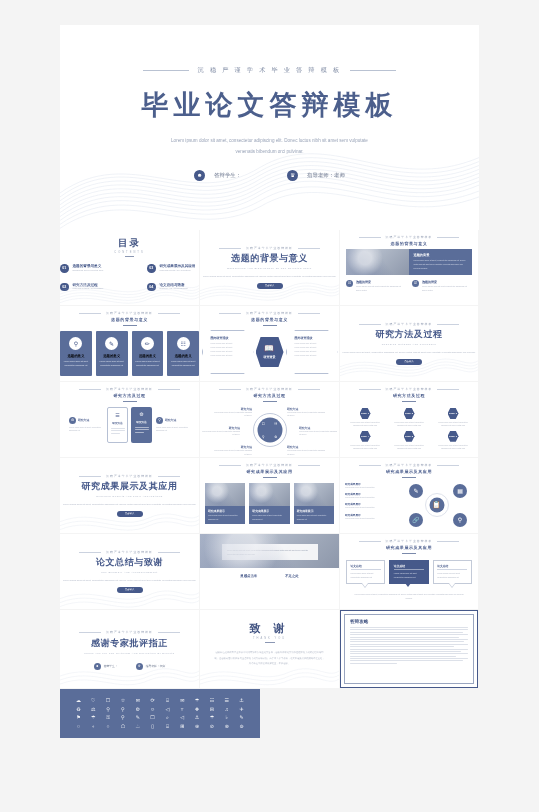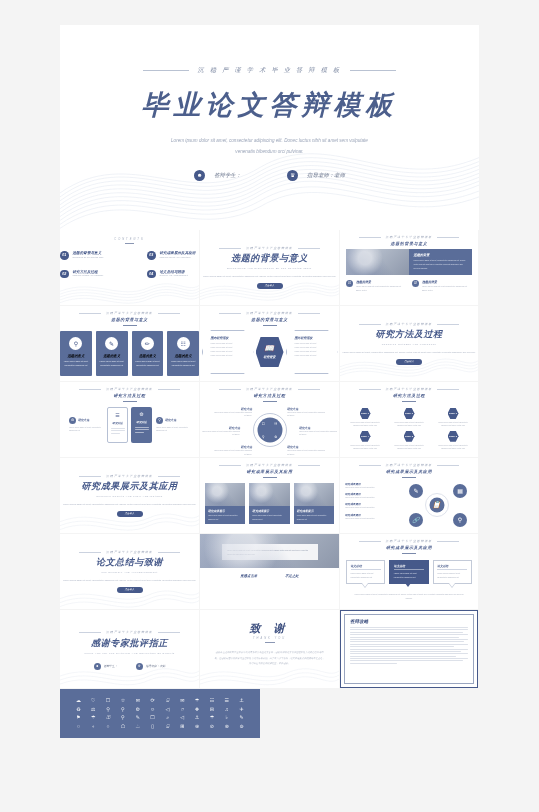--- a/index.html
+++ b/index.html
@@ -9,21 +9,20 @@
     font-family: "Liberation Sans", "DejaVu Sans", sans-serif;
     overflow: hidden;
   }
   .page { position: relative; width: 539px; height: 812px; background: #f4f4f4; }
   .deck { position: absolute; left: 60px; top: 25px; width: 419px; }
 
   
   .slide {
     position: relative; background: #fff; overflow: hidden;
     width: 100%;
-    font-style: italic;
   }
   .row { display: flex; width: 419px; }
   .row .slide { border-right: 1px solid #f4f4f4; }
 
   .wavebg { position: absolute; left: 0; right: 0; bottom: 0; height: 46%; pointer-events: none; opacity:.85;}
   .wavebg svg { width: 100%; height: 100%; display: block; }
 
   
   .cover { height: 205px; }
   .cover-inner { position: relative; z-index: 2; padding-top: 41px; text-align: center; }
@@ -196,20 +195,21 @@
             <span class="lbl">指导老师：老师</span>
           </div>
         </div>
       </div>
     </div>
 
     <div class="row">
 
       <div class="slide toc" style="width:140px">
         <div class="toc-title">
+          <div class="cn">目录</div>
           <div class="en">CONTENTS</div>
           <div class="bar"></div>
         </div>
         <div class="toc-grid">
           <div class="toc-item">
             <span class="toc-num">01</span>
             <span class="toc-tx">
               <span class="cn" style="display:block">选题的背景与意义</span>
               <span class="en" style="display:block">Background Of The Selected Topic</span>
             </span>

